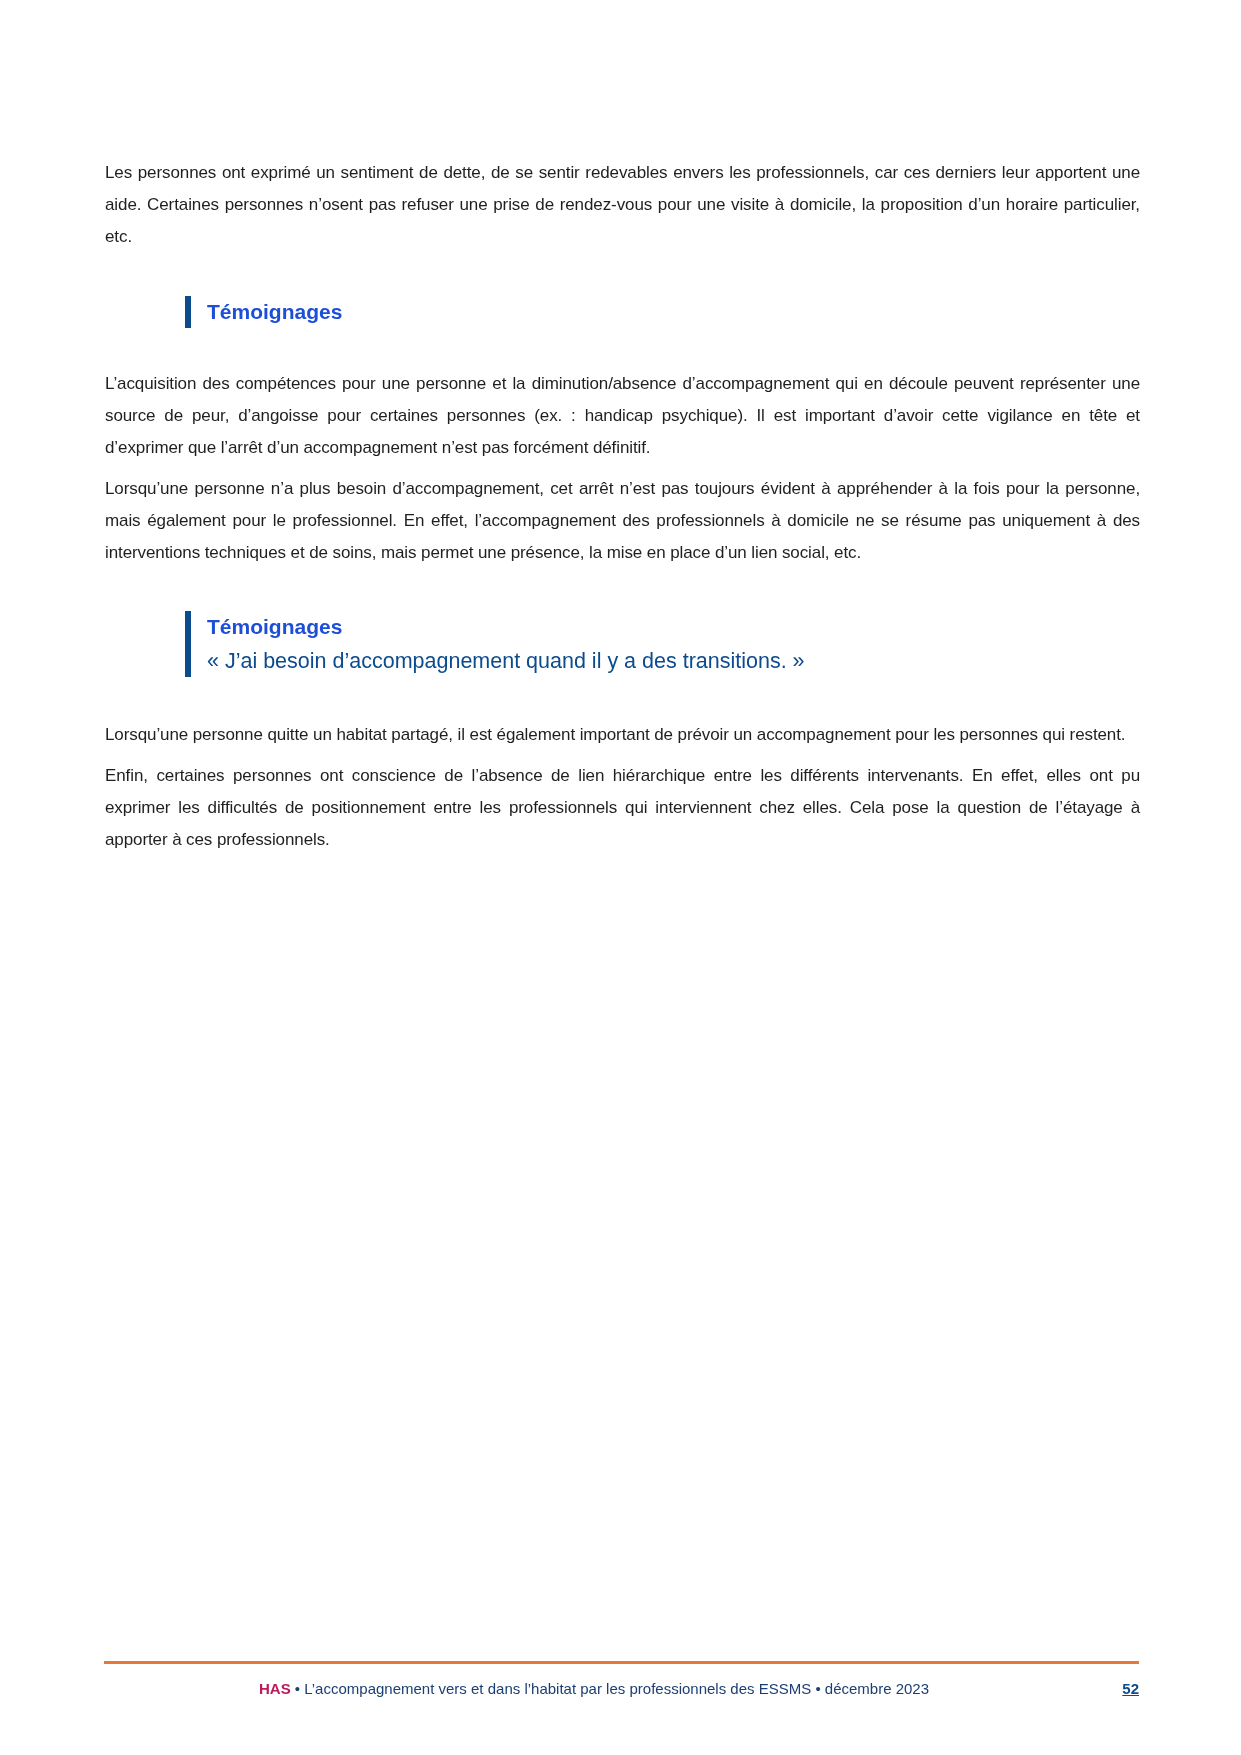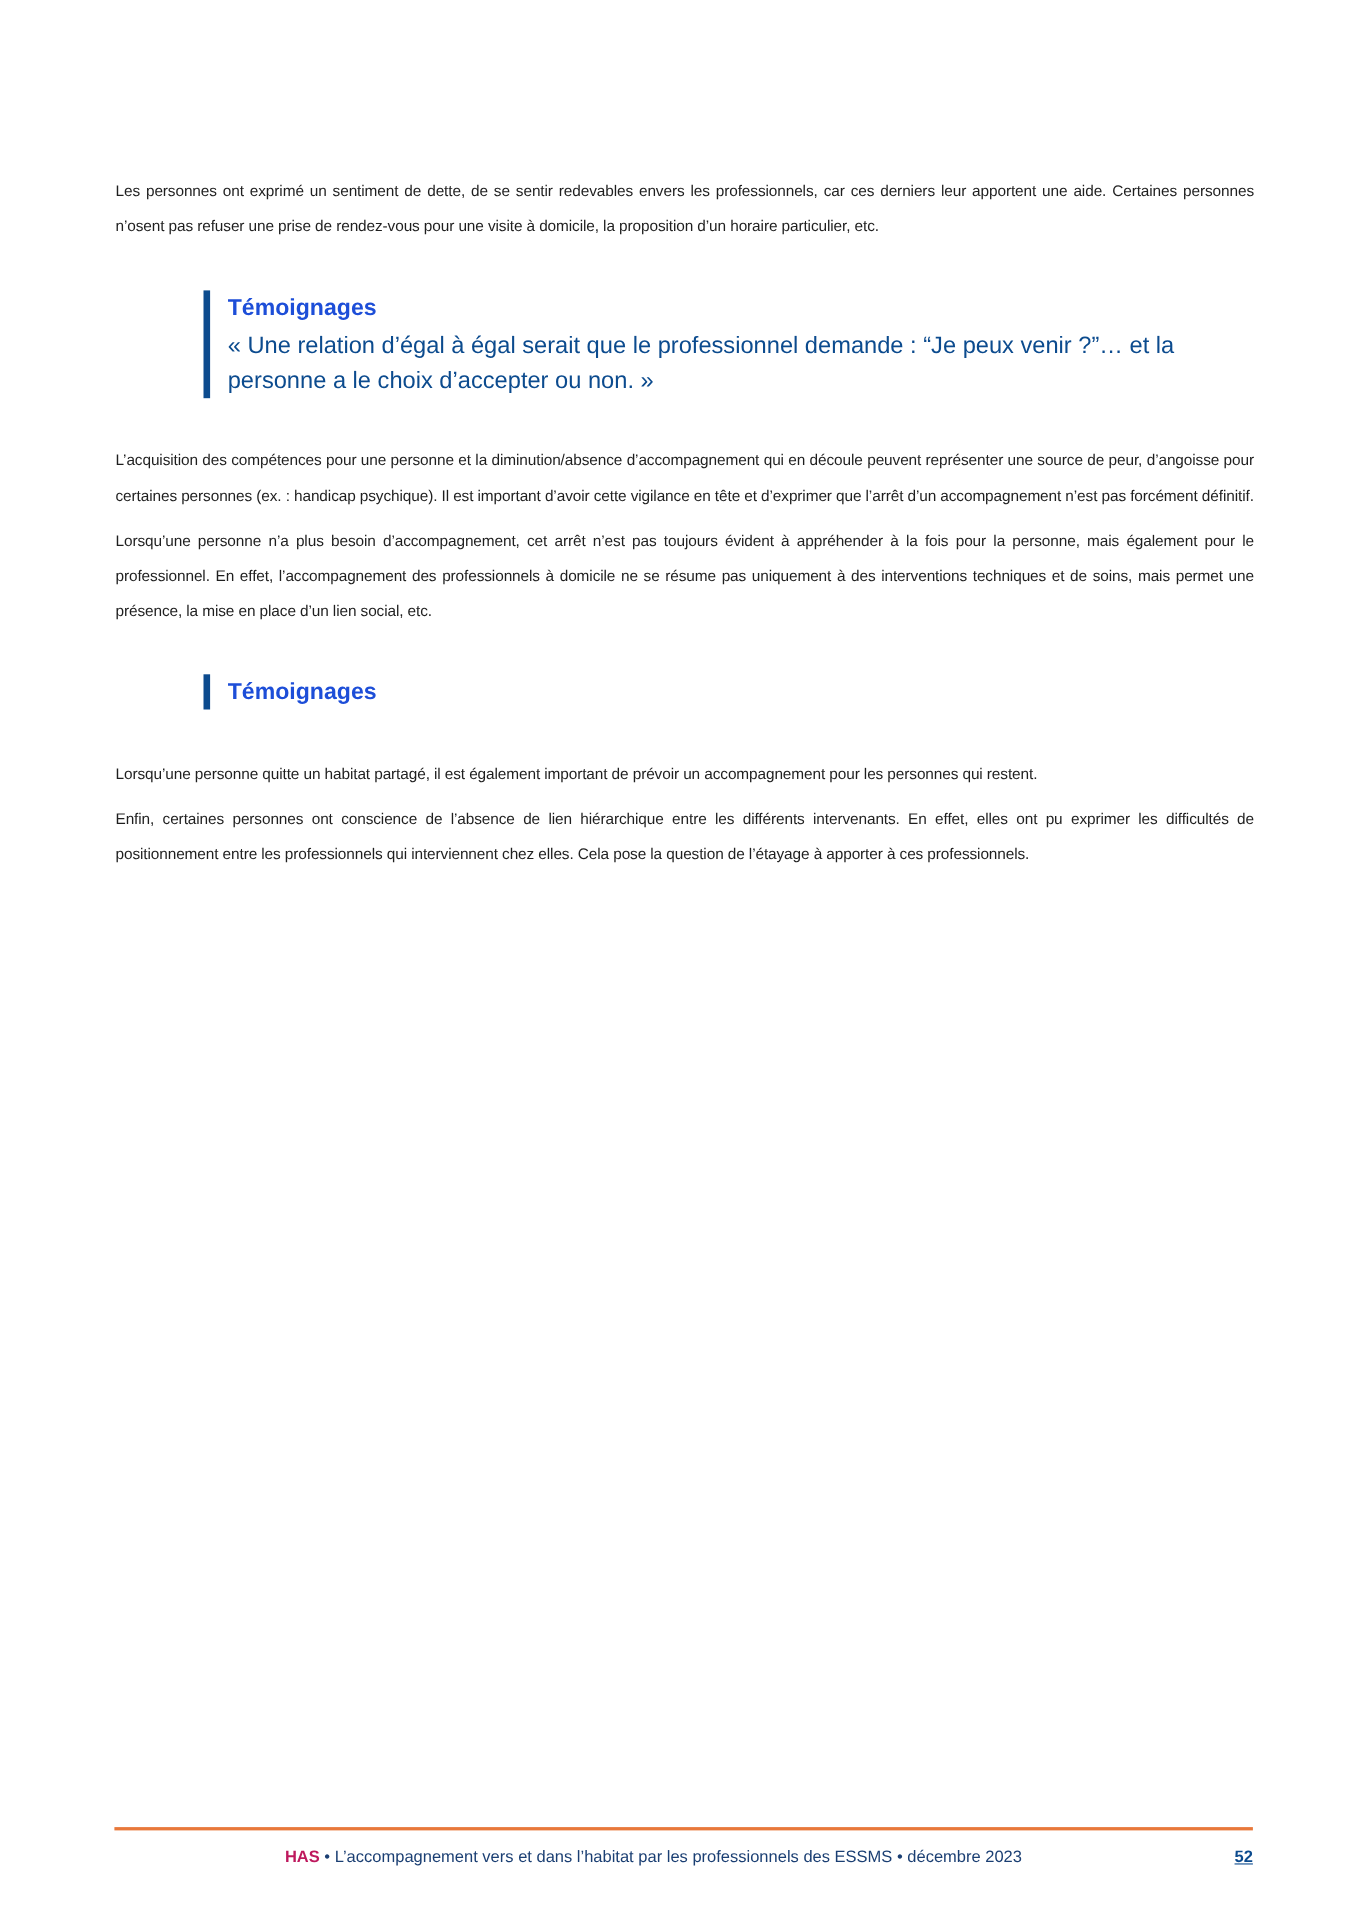--- a/index.html
+++ b/index.html
@@ -3,21 +3,21 @@
   <meta charset="utf-8">
   <style>
     html, body { margin: 0; padding: 0; background: #ffffff; }
     body {
       width: 1241px; height: 1755px; position: relative; overflow: hidden;
       font-family: "Liberation Sans", sans-serif;
       color: #1f1f1f;
     }
     .page { position: absolute; left: 105px; top: 157px; width: 1035px; }
     .para {
-      font-size: 14px; line-height: 32px; text-align: justify;
+      font-size: 17px; line-height: 32px; text-align: justify;
       margin: 0 0 9px 0; letter-spacing: -0.1px;
     }
     .testimony {
       margin: 41px 0 41px 80px; padding-left: 16px;
       border-left: 6px solid #0c4b8e;
       width: 945px;
     }
     .testimony .title {
       font-weight: bold; color: #1d4ed8; font-size: 21px; line-height: 32px;
     }
@@ -41,28 +41,28 @@
     .footer .pagenum { position: absolute; right: 0; top: 0; font-weight: bold; color: #0c4b8e; text-decoration: underline; }
   </style>
 </head>
 <body>
 
 <div class="page">
   <p class="para">Les personnes ont exprimé un sentiment de dette, de se sentir redevables envers les professionnels, car ces derniers leur apportent une aide. Certaines personnes n’osent pas refuser une prise de rendez-vous pour une visite à domicile, la proposition d’un horaire particulier, etc.</p>
 
   <div class="testimony t1">
     <div class="title">Témoignages</div>
-    <div class="quote">« Une relation d’égal à égal serait que le professionnel demande : “Je peux venir ?”… et la personne a le choix d’accepter ou non. »</div>
   </div>
 
   <p class="para">L’acquisition des compétences pour une personne et la diminution/absence d’accompagnement qui en découle peuvent représenter une source de peur, d’angoisse pour certaines personnes (ex. : handicap psychique). Il est important d’avoir cette vigilance en tête et d’exprimer que l’arrêt d’un accompagnement n’est pas forcément définitif.</p>
   <p class="para">Lorsqu’une personne n’a plus besoin d’accompagnement, cet arrêt n’est pas toujours évident à appréhender à la fois pour la personne, mais également pour le professionnel. En effet, l’accompagnement des professionnels à domicile ne se résume pas uniquement à des interventions techniques et de soins, mais permet une présence, la mise en place d’un lien social, etc.</p>
 
   <div class="testimony t2">
     <div class="title">Témoignages</div>
+    <div class="quote">« J’ai besoin d’accompagnement quand il y a des transitions. »</div>
   </div>
 
   <p class="para">Lorsqu’une personne quitte un habitat partagé, il est également important de prévoir un accompagnement pour les personnes qui restent.</p>
   <p class="para">Enfin, certaines personnes ont conscience de l’absence de lien hiérarchique entre les différents intervenants. En effet, elles ont pu exprimer les difficultés de positionnement entre les professionnels qui interviennent chez elles. Cela pose la question de l’étayage à apporter à ces professionnels.</p>
 </div>
 
 <div class="footer-rule"></div>
 <div class="footer">
   <span class="text"><span class="brand">HAS</span><span> • </span><span>L’accompagnement vers et dans l’habitat par les professionnels des ESSMS • décembre 2023</span></span>
   <span class="pagenum">52</span>

